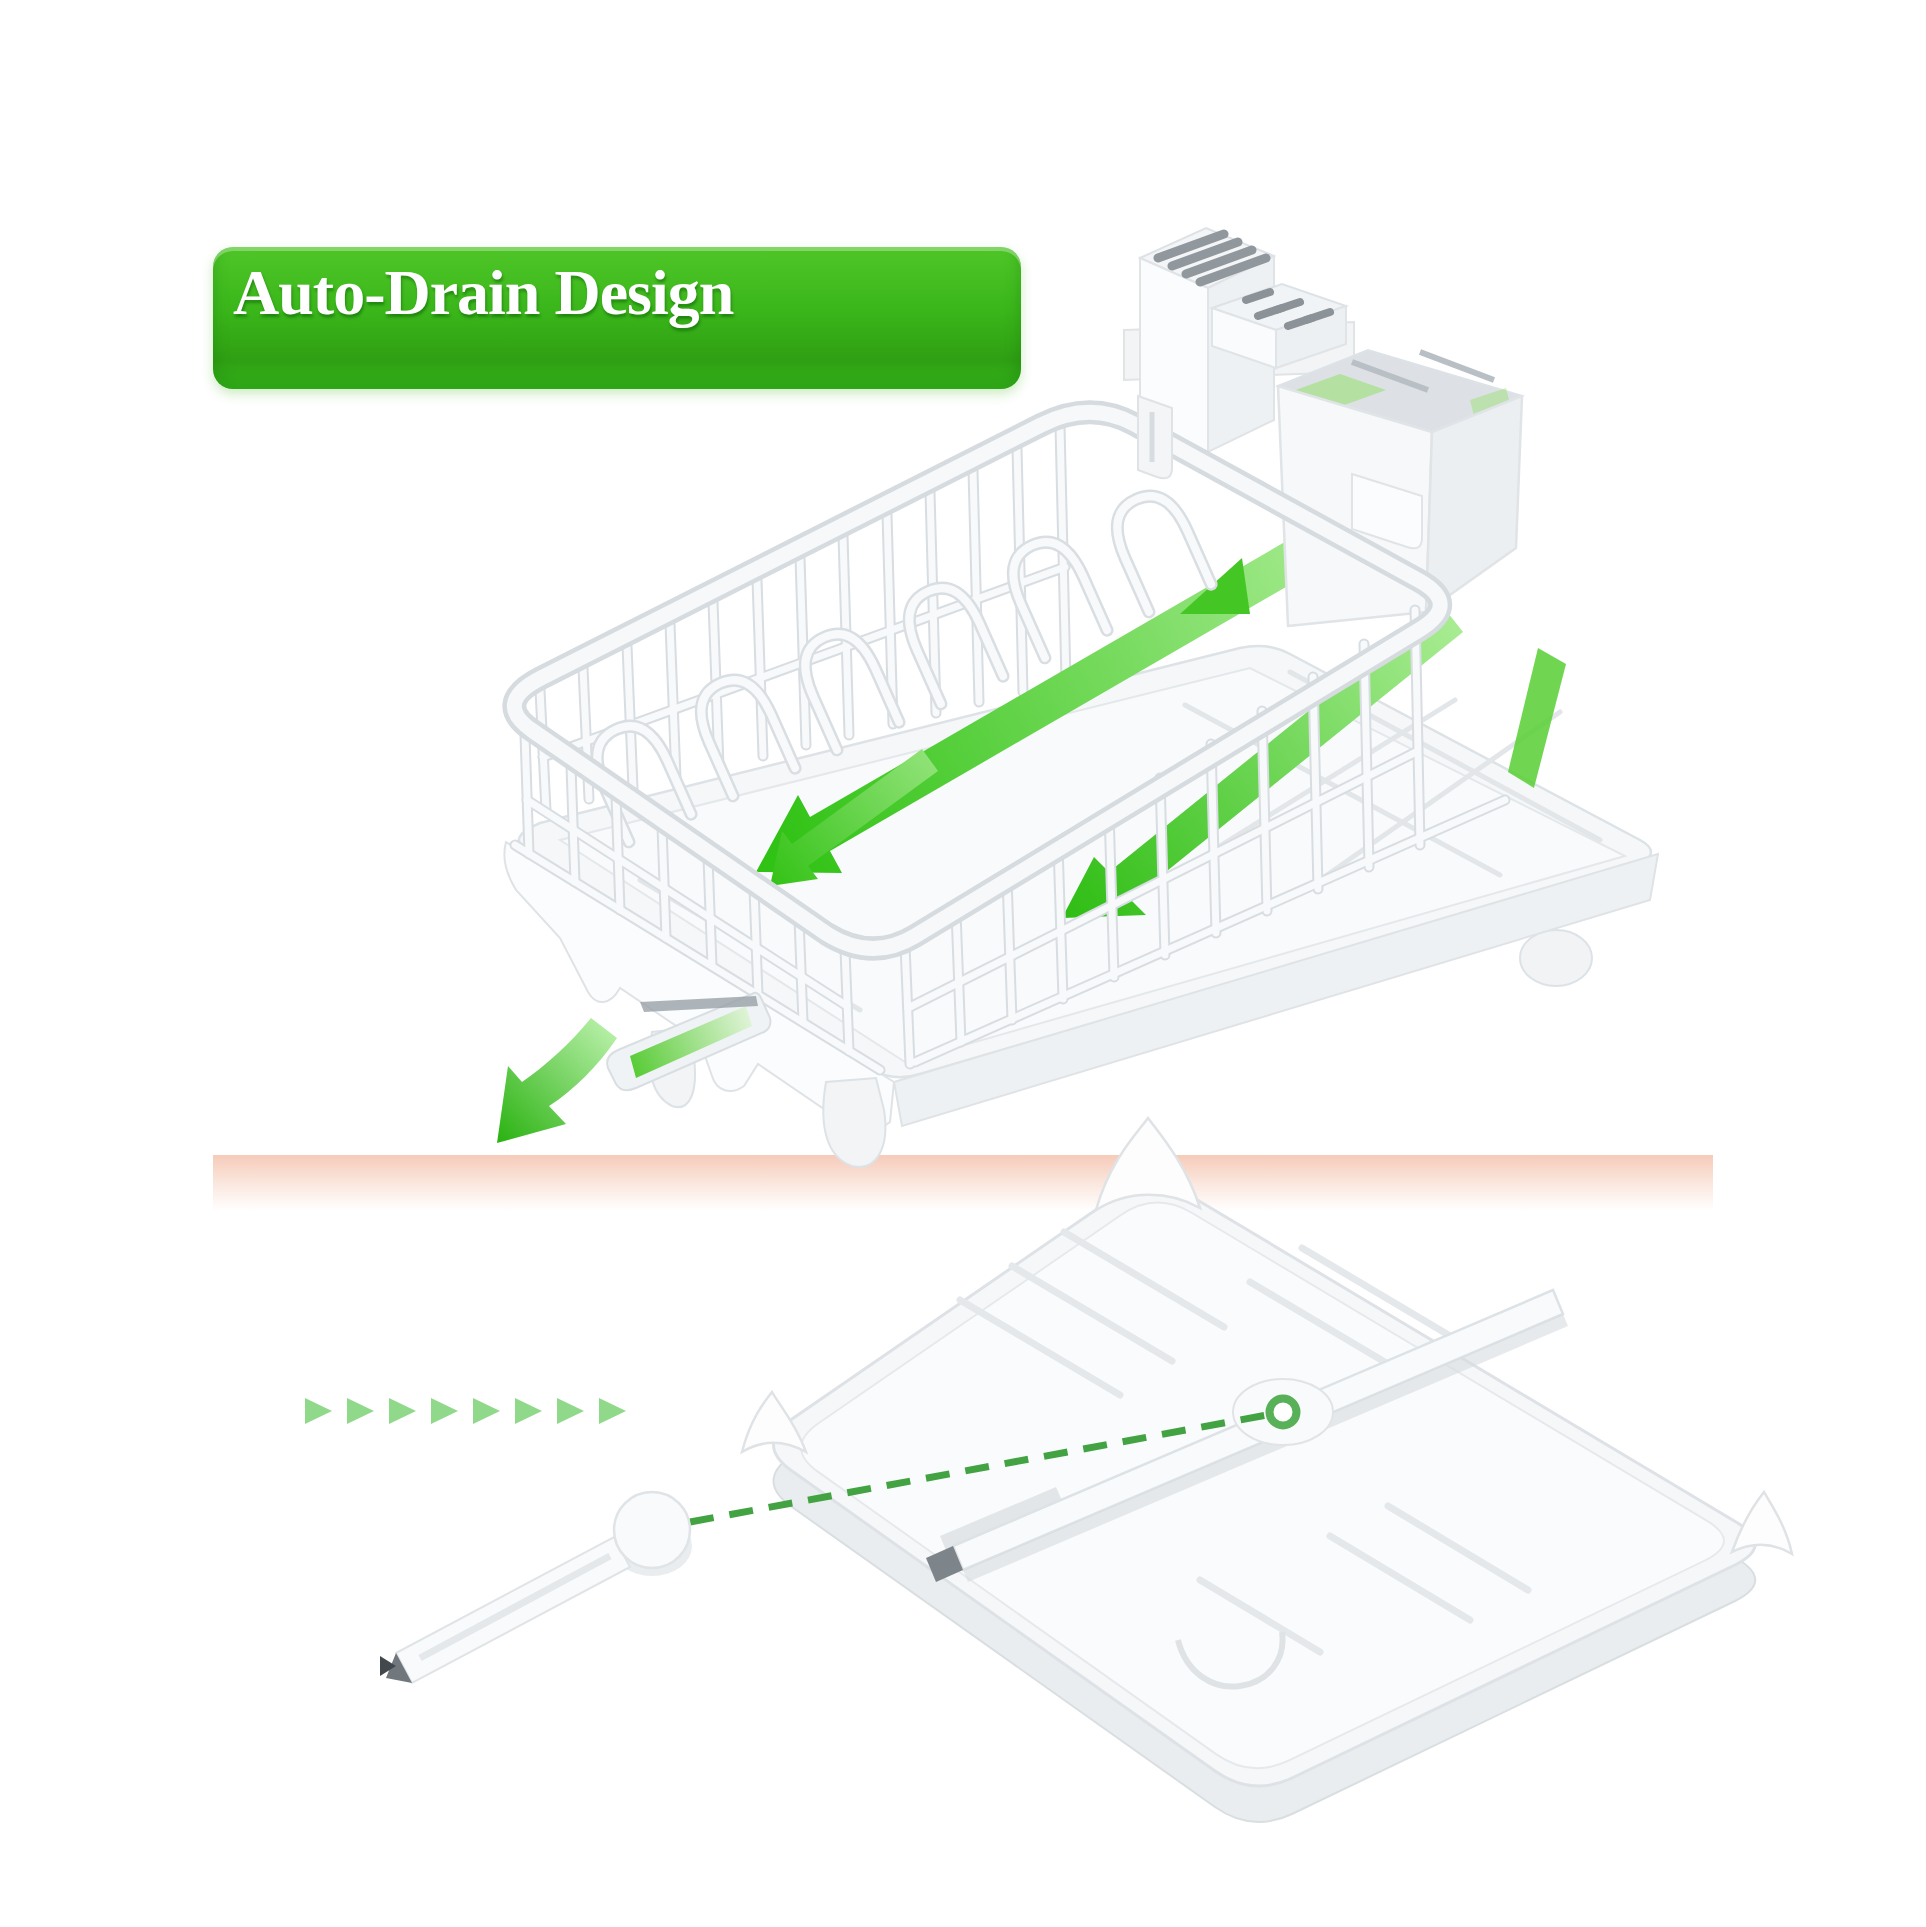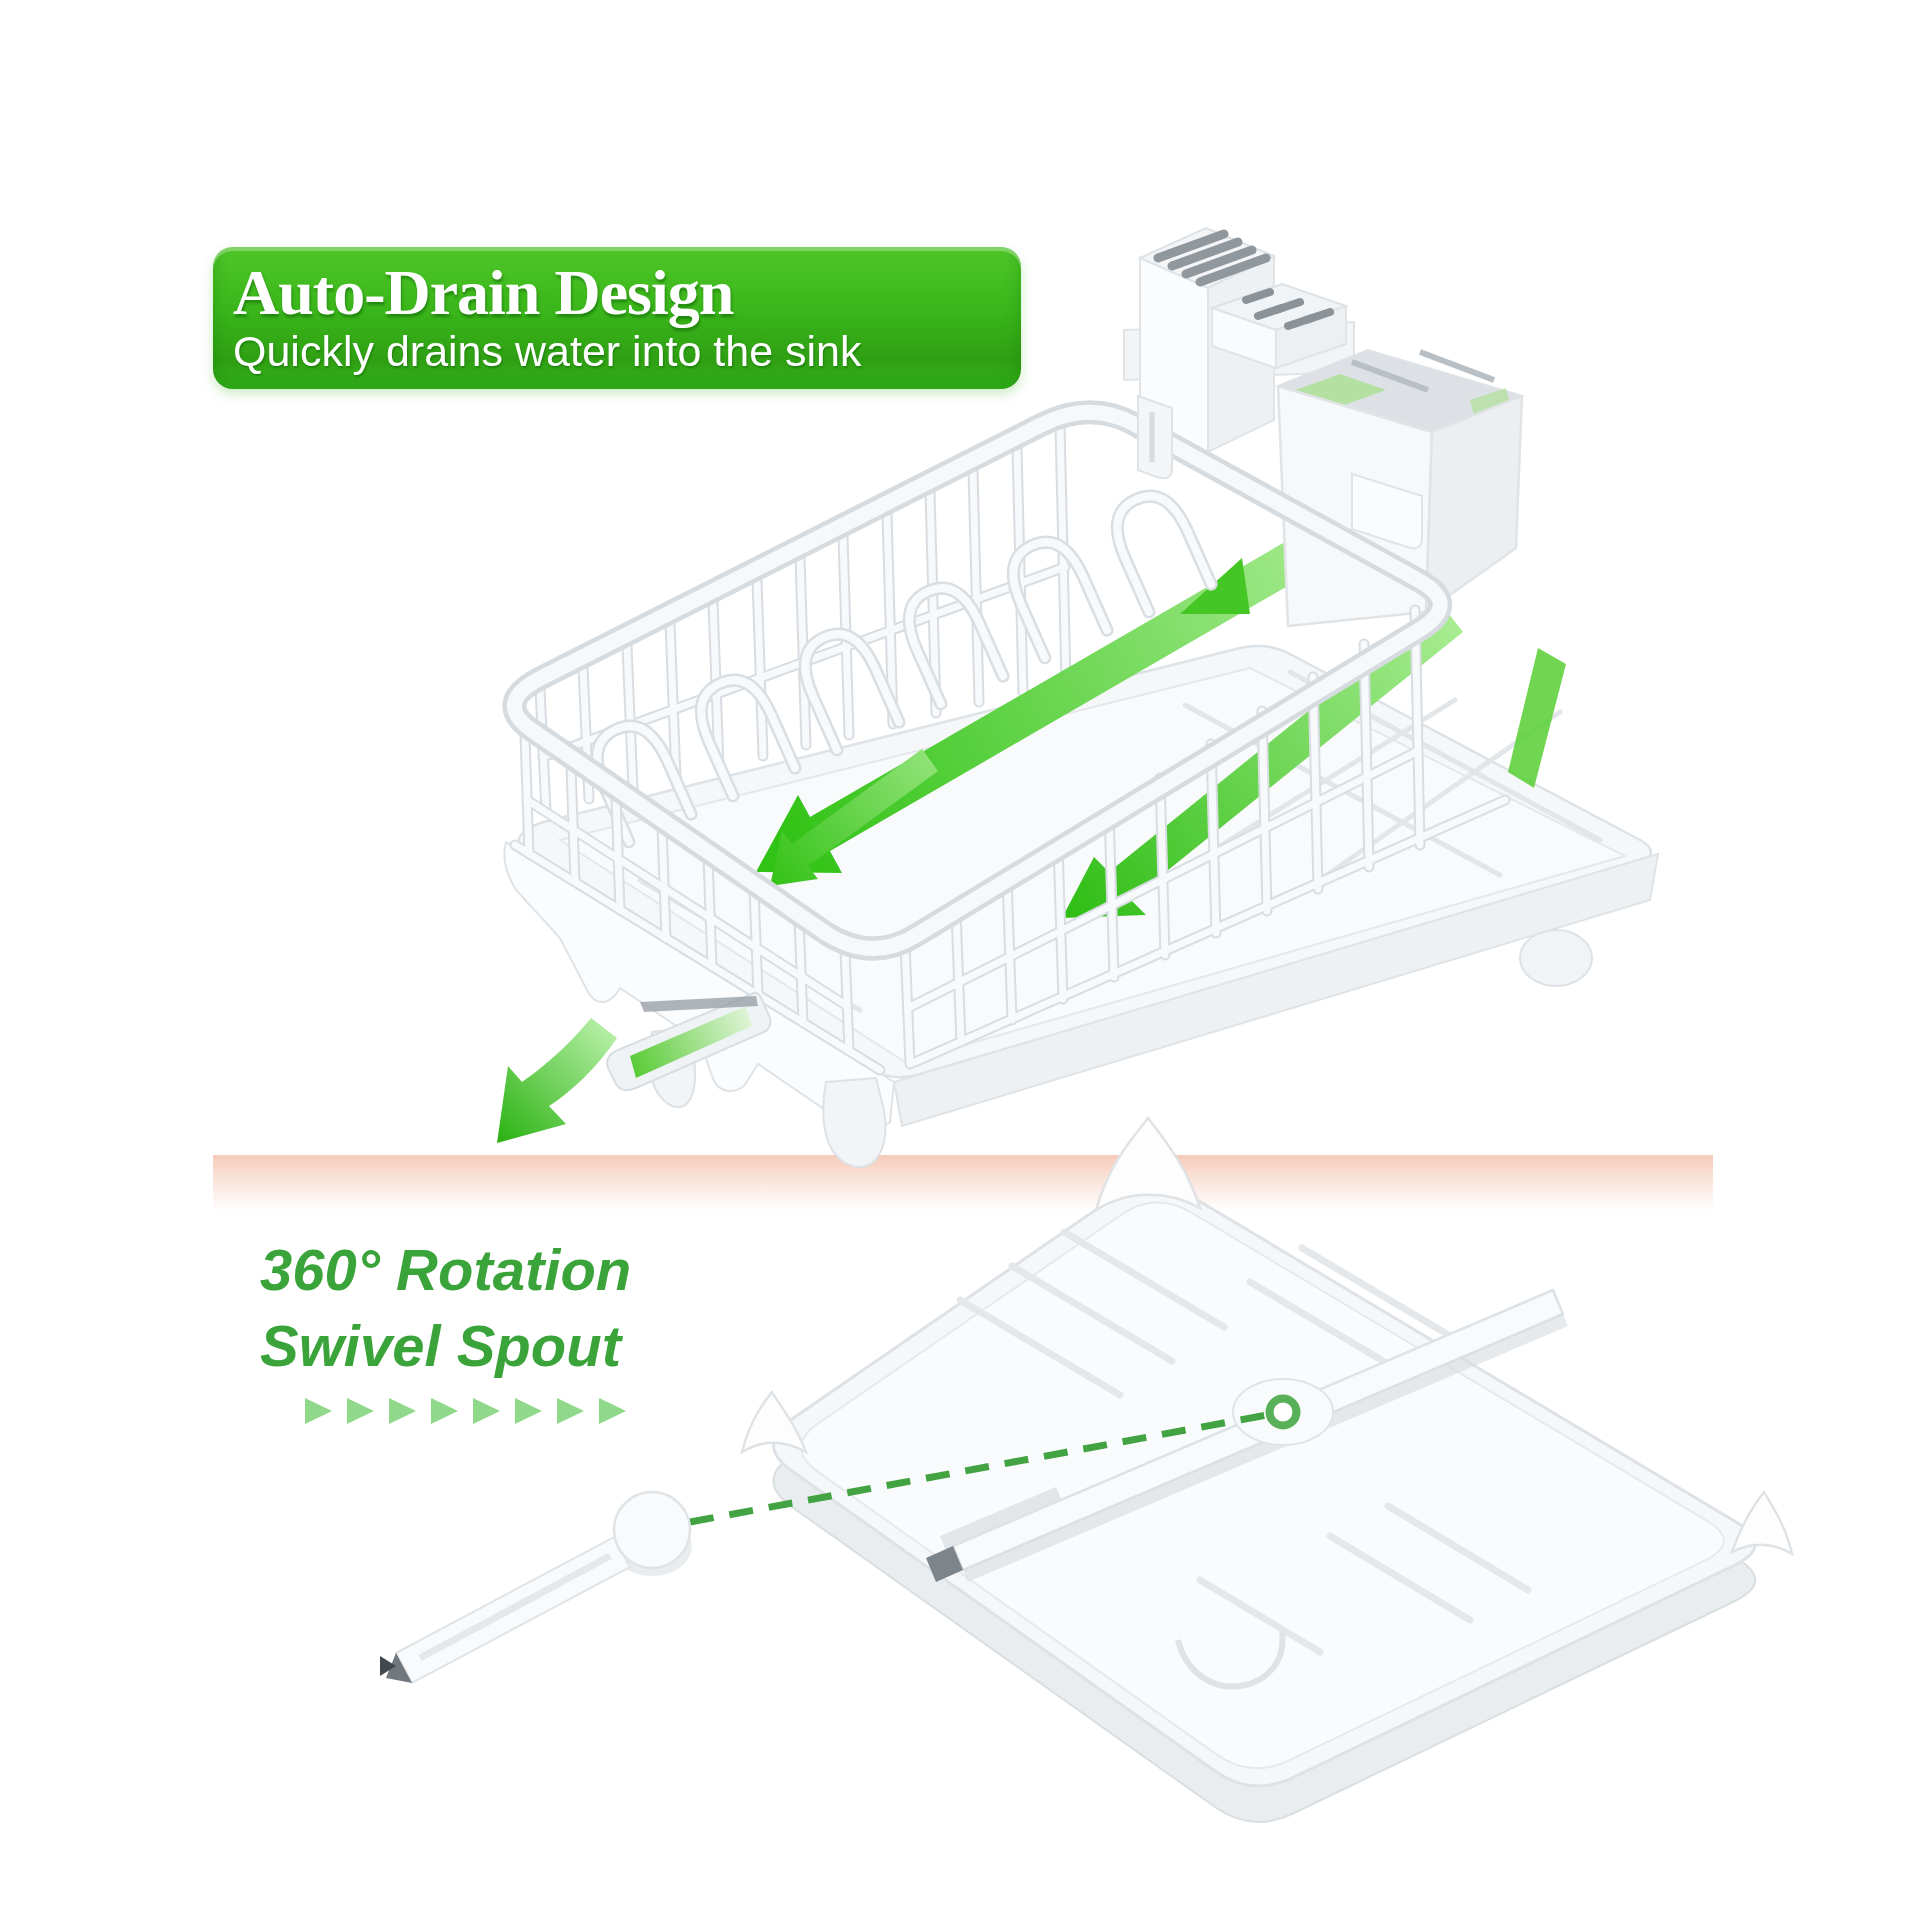--- a/index.html
+++ b/index.html
@@ -27,21 +27,20 @@
     border-left:27px solid var(--triangle-green);}
   .scene{position:absolute;left:0;top:0;}
 </style>
 </head>
 <body>
 
 <div class="canvas">
 
   <div class="banner">
     <div class="banner-title">Auto-Drain Design</div>
-    <div class="banner-sub">Quickly drains water into the sink</div>
   </div>
 
   <div class="divider"></div>
 
   <svg class="scene" width="1926" height="1927" viewBox="0 0 1926 1927">
     <defs>
       <linearGradient id="gArrow" gradientUnits="userSpaceOnUse" x1="612" y1="1030" x2="500" y2="1140">
         <stop offset="0" stop-color="#b6efa6"></stop>
           <stop offset="1" stop-color="#2db314"></stop>
       </linearGradient>
@@ -257,24 +256,20 @@
         <ellipse cx="652" cy="1546" rx="40" ry="30" fill="#e9edef"></ellipse>
         <path d="M614,1537 L630,1567 L412,1683 L396,1653 Z" fill="#f8fafb" stroke="#e0e4e7" stroke-width="2"></path>
         <line x1="610" y1="1556" x2="420" y2="1658" stroke="#e4e8eb" stroke-width="7"></line>
         <circle cx="652" cy="1530" r="38" fill="#f8fafb" stroke="#e0e4e7" stroke-width="2.5"></circle>
         <path d="M396,1653 L412,1683 L386,1678 Z" fill="#70777d"></path>
         <path d="M380,1656 L396,1666 L380,1676 Z" fill="#43484c"></path>
       </g>
     </g>
   </svg>
 
-  <div class="rotation-heading">
-    <div>360° Rotation</div>
-    <div>Swivel Spout</div>
-  </div>
   <div class="tri-row">
       <span class="tri"></span>
       <span class="tri"></span>
       <span class="tri"></span>
       <span class="tri"></span>
       <span class="tri"></span>
       <span class="tri"></span>
       <span class="tri"></span>
       <span class="tri"></span>
     </div>

